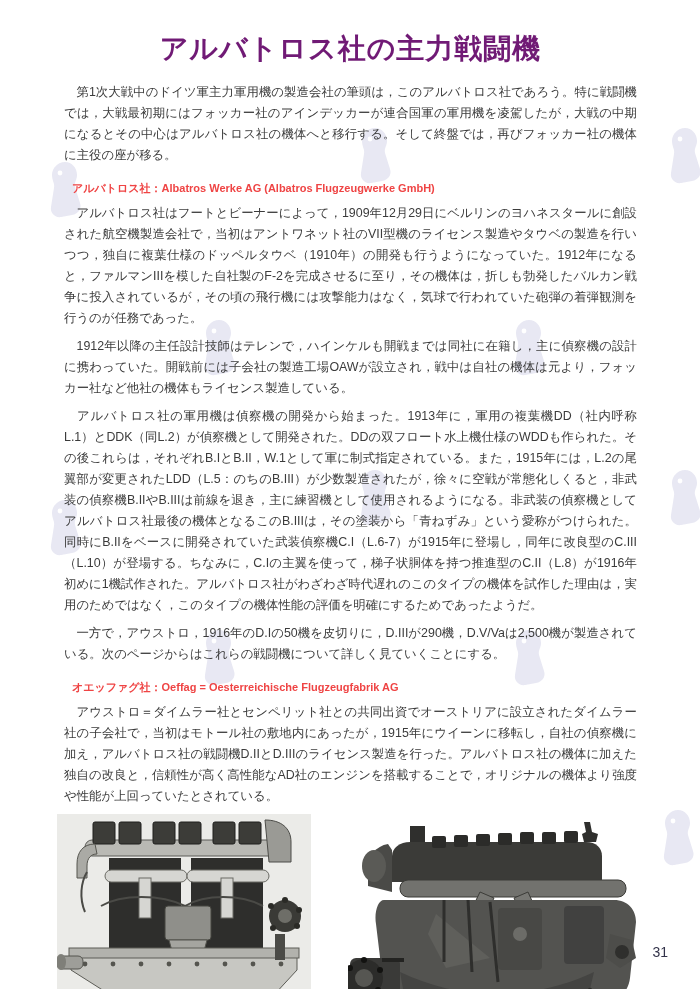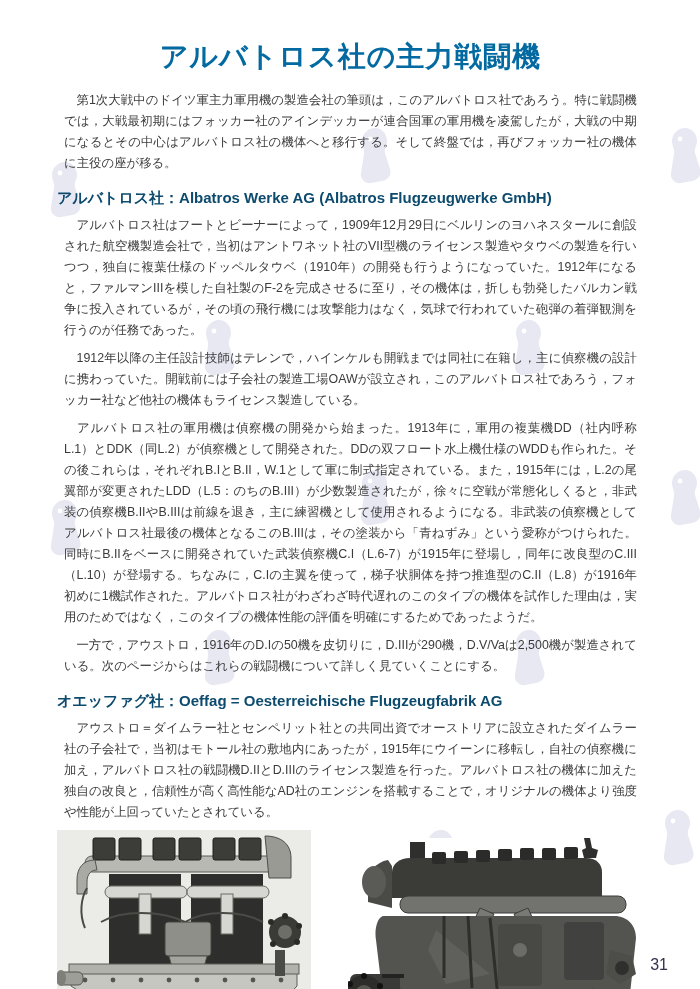--- a/index.html
+++ b/index.html
@@ -8,42 +8,41 @@
     font-family:"Liberation Sans","DejaVu Sans",sans-serif;
     color:#3b3b3b;
   }
   .page{
     position:relative;width:700px;height:989px;background:#ffffff;
     box-sizing:border-box;padding:26px 56px 0 57px;
   }
   .watermarks{position:absolute;inset:0;pointer-events:none;z-index:0;}
   .content{position:relative;z-index:1;}
   h1.title{
-    margin:12px 0 14px 0;text-align:center;
-    font-size:28px;font-weight:bold;color:#0369a1;letter-spacing:1px;
+    margin:4px 0 14px 0;text-align:center;
+    font-size:28px;font-weight:bold;color:#701a75;letter-spacing:1px;
   }
   p.body{
     margin:7px;font-size:12.4px;line-height:21px;text-align:justify;
     color:#3b3b3b;
   }
   h2.sec{
-    margin:15px 0 3px 0;font-size:15px;font-weight:bold;color:#0c4a6e;
+    margin:15px 0 3px 15px;font-size:11px;font-weight:bold;color:#ef4444;
   }
   .figures{
     display:flex;justify-content:space-between;align-items:flex-start;
     margin-top:6px;
   }
   figure{margin:0;}
   figure.left{width:254px;}
   figure.right{width:296px;margin-top:8px;}
   .photo{display:block;}
   .pageno{
-    position:absolute;right:32px;top:944px;font-size:16px;color:#33334a;
+    position:absolute;right:32px;top:944px;font-size:14px;color:#33334a;
     z-index:2;
-    margin-top:12px;
   }
 </style>
 </head>
 <body>
 
 <div class="page">
 
   <svg class="watermarks" width="700" height="989" viewBox="0 0 700 989" xmlns="http://www.w3.org/2000/svg">
     <defs>
       <g id="ghost">
@@ -68,21 +67,21 @@
     </g>
   </svg>
 
   <div class="content">
     <h1 class="title">アルバトロス社の主力戦闘機</h1>
 
     <p class="body">　第1次大戦中のドイツ軍主力軍用機の製造会社の筆頭は，このアルバトロス社であろう。特に戦闘機では，大戦最初期にはフォッカー社のアインデッカーが連合国軍の軍用機を凌駕したが，大戦の中期になるとその中心はアルバトロス社の機体へと移行する。そして終盤では，再びフォッカー社の機体に主役の座が移る。</p>
 
     <h2 class="sec">アルバトロス社：Albatros Werke AG (Albatros Flugzeugwerke GmbH)</h2>
     <p class="body">　アルバトロス社はフートとビーナーによって，1909年12月29日にベルリンのヨハネスタールに創設された航空機製造会社で，当初はアントワネット社のVII型機のライセンス製造やタウベの製造を行いつつ，独自に複葉仕様のドッペルタウベ（1910年）の開発も行うようになっていた。1912年になると，ファルマンIIIを模した自社製のF-2を完成させるに至り，その機体は，折しも勃発したバルカン戦争に投入されているが，その頃の飛行機には攻撃能力はなく，気球で行われていた砲弾の着弾観測を行うのが任務であった。</p>
-    <p class="body">　1912年以降の主任設計技師はテレンで，ハインケルも開戦までは同社に在籍し，主に偵察機の設計に携わっていた。開戦前には子会社の製造工場OAWが設立され，このアルバトロス社であろう，フォッカー社など他社の機体もライセンス製造している。</p>
+    <p class="body">　1912年以降の主任設計技師はテレンで，ハインケルも開戦までは同社に在籍し，主に偵察機の設計に携わっていた。開戦前には子会社の製造工場OAWが設立され，戦中は自社の機体は元より，フォッカー社など他社の機体もライセンス製造している。</p>
     <p class="body">　アルバトロス社の軍用機は偵察機の開発から始まった。1913年に，軍用の複葉機DD（社内呼称L.1）とDDK（同L.2）が偵察機として開発された。DDの双フロート水上機仕様のWDDも作られた。その後これらは，それぞれB.IとB.II，W.1として軍に制式指定されている。また，1915年には，L.2の尾翼部が変更されたLDD（L.5：のちのB.III）が少数製造されたが，徐々に空戦が常態化しくると，非武装の偵察機B.IIやB.IIIは前線を退き，主に練習機として使用されるようになる。非武装の偵察機としてアルバトロス社最後の機体となるこのB.IIIは，その塗装から「青ねずみ」という愛称がつけられた。同時にB.IIをベースに開発されていた武装偵察機C.I（L.6-7）が1915年に登場し，同年に改良型のC.III（L.10）が登場する。ちなみに，C.Iの主翼を使って，梯子状胴体を持つ推進型のC.II（L.8）が1916年初めに1機試作された。アルバトロス社がわざわざ時代遅れのこのタイプの機体を試作した理由は，実用のためではなく，このタイプの機体性能の評価を明確にするためであったようだ。</p>
     <p class="body">　一方で，アウストロ，1916年のD.Iの50機を皮切りに，D.IIIが290機，D.V/Vaは2,500機が製造されている。次のページからはこれらの戦闘機について詳しく見ていくことにする。</p>
 
     <h2 class="sec">オエッファグ社：Oeffag = Oesterreichische Flugzeugfabrik AG</h2>
     <p class="body">　アウストロ＝ダイムラー社とセンペリット社との共同出資でオーストリアに設立されたダイムラー社の子会社で，当初はモトール社の敷地内にあったが，1915年にウイーンに移転し，自社の偵察機に加え，アルバトロス社の戦闘機D.IIとD.IIIのライセンス製造を行った。アルバトロス社の機体に加えた独自の改良と，信頼性が高く高性能なAD社のエンジンを搭載することで，オリジナルの機体より強度や性能が上回っていたとされている。</p>
 
     <div class="figures">
 
       <figure class="left">
         <svg class="photo" width="254" height="230" viewBox="0 0 254 230" xmlns="http://www.w3.org/2000/svg">

